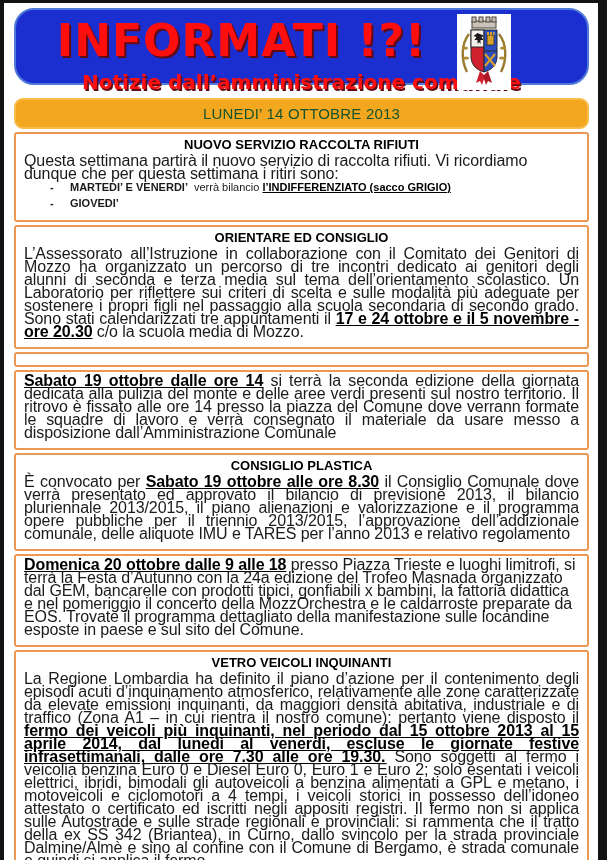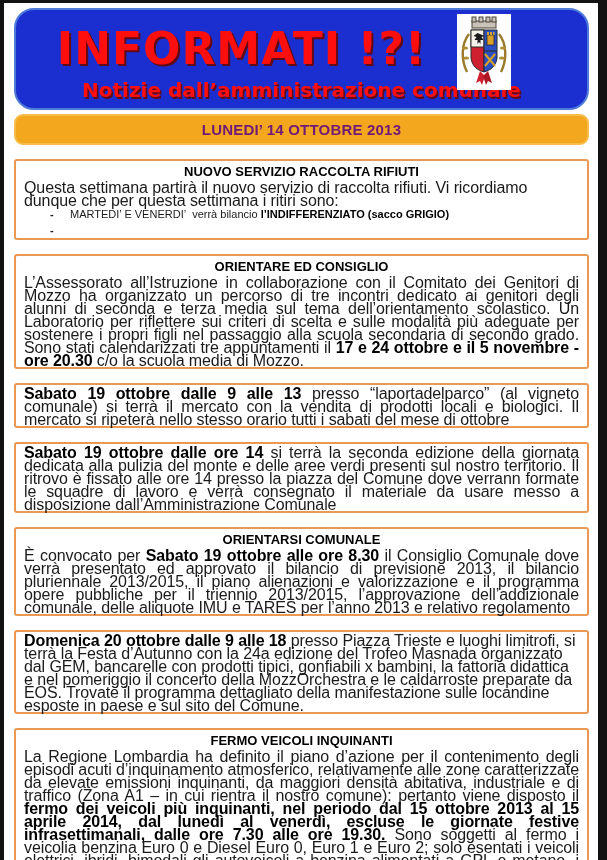--- a/index.html
+++ b/index.html
@@ -12,51 +12,51 @@
   body{background:var(--frame-black);font-family:"Liberation Sans",sans-serif;}
   .page{
     width:607px;min-height:860px;background:#ffffff;
     border-left:4px solid var(--frame-black);border-right:9px solid var(--frame-black);
     border-top:3px solid var(--frame-black);border-bottom:7px solid var(--frame-black);
     padding:5px 9px 4px 10px;
   }
   
   .masthead{
     position:relative;background:var(--header-bg);border:2px solid var(--header-border);
-    border-radius:20px;height:102px;text-align:center;padding-top:16px;
+    border-radius:20px;height:77px;text-align:center;padding-top:8px;
   }
   .masthead h1{
     font-family:"DejaVu Sans",sans-serif;color:var(--title-red);font-size:44px;line-height:46px;
     font-weight:800;letter-spacing:1px;margin-right:120px;
     text-shadow:2px 2px 0 var(--title-shadow);
   }
   .masthead .subtitle{
     font-family:"DejaVu Sans",sans-serif;color:var(--title-red);font-size:20px;font-weight:700;
     margin-top:6px;text-shadow:1.5px 1.5px 0 var(--title-shadow);
   }
   .crest{position:absolute;top:4px;left:441px;width:54px;height:76px;background:#fff;display:block;}
   
   .datebar{
-    margin-top:4px;background:var(--date-bar-bg);border:2px solid var(--date-bar-border);
+    margin-top:13px;background:var(--date-bar-bg);border:2px solid var(--date-bar-border);
     border-radius:9px;height:31px;display:flex;align-items:center;justify-content:center;
-    color:#701a75;font-weight:bold;font-size:15px;letter-spacing:.2px;
+    color:#14532d;font-weight:normal;font-size:15px;letter-spacing:.2px;
   }
   
   .box{
-    margin-top:14px;background:#fff;border:2px solid var(--section-border);
-    border-radius:3px;padding:2px 8px 0 8px;color:var(--body-text);
+    margin-top:3px;background:#fff;border:2px solid var(--section-border);
+    border-radius:3px;padding:2px 8px 9px 8px;color:var(--body-text);
   }
   .box-title{font-size:13px;font-weight:bold;text-align:center;color:#000;line-height:18px;}
   .box p{font-size:16px;line-height:13px;letter-spacing:-0.1px;}
   .box p.j{text-align:justify;}
   .box p.l{text-align:left;}
-  .box b{color:#000;}
+  .box b{color:#000;text-decoration:underline;}
   .li{display:flex;font-size:11px;line-height:15.5px;padding-left:26px;}
   .li .dash{width:20px;font-weight:bold;}
-  .li .lbl{font-weight:normal;min-width:122px;white-space:nowrap;padding-right:6px;}
+  .li .lbl{font-weight:bold;min-width:122px;white-space:nowrap;padding-right:6px;}
   .li .rest{flex:1;}
 </style>
 </head>
 <body>
 
 <div class="page">
 
   <header class="masthead">
     <h1>INFORMATI !?!</h1>
     <div class="subtitle">Notizie dall’amministrazione comunale</div>
@@ -101,38 +101,38 @@
       <section class="box">
         <h2 class="box-title">NUOVO SERVIZIO RACCOLTA RIFIUTI</h2>
         <p class="l"><span>Questa settimana partirà il nuovo servizio di raccolta rifiuti. Vi ricordiamo dunque che per questa settimana i ritiri sono:</span></p>
         <div class="li">
           <span class="dash">-</span>
           <span class="lbl">MARTEDI’ E VENERDI’</span>
           <span class="rest"><span>verrà bilancio </span><b>l’INDIFFERENZIATO (sacco GRIGIO)</b></span>
         </div>
         <div class="li">
           <span class="dash">-</span>
+          <span class="lbl">GIOVEDI’</span>
         </div>
       </section>
       <section class="box">
         <h2 class="box-title">ORIENTARE ED CONSIGLIO</h2>
         <p class="j"><span>L’Assessorato all’Istruzione in collaborazione con il Comitato dei Genitori di Mozzo ha organizzato un percorso di tre incontri dedicato ai genitori degli alunni di seconda e terza media sul tema dell’orientamento scolastico. Un Laboratorio per riflettere sui criteri di scelta e sulle modalità più adeguate per sostenere i propri figli nel passaggio alla scuola secondaria di secondo grado. Sono stati calendarizzati tre appuntamenti il </span><b>17 e 24 ottobre e il 5 novembre - ore 20.30</b><span> c/o la scuola media di Mozzo.</span></p>
       </section>
       <section class="box">
-        <p class="j"><b>Sabato 19 ottobre dalle 9 alle 13</b><span> presso “laportadelparco” (al vigneto comunale) si terrà il mercato con la vendita di prodotti locali e biologici. Il mercato si ripeterà nello stesso orario tutti i sabati del mese di ottobre</span></p>
       </section>
       <section class="box">
         <p class="j"><b>Sabato 19 ottobre dalle ore 14</b><span> si terrà la seconda edizione della giornata dedicata alla pulizia del monte e delle aree verdi presenti sul nostro territorio. Il ritrovo è fissato alle ore 14 presso la piazza del Comune dove verrann formate le squadre di lavoro e verrà consegnato il materiale da usare messo a disposizione dall’Amministrazione Comunale</span></p>
       </section>
       <section class="box">
-        <h2 class="box-title">ORIENTARSI COMUNALE</h2>
+        <h2 class="box-title">CONSIGLIO PLASTICA</h2>
         <p class="j"><span>È convocato per </span><b>Sabato 19 ottobre alle ore 8.30</b><span> il Consiglio Comunale dove verrà presentato ed approvato il bilancio di previsione 2013, il bilancio pluriennale 2013/2015, il piano alienazioni e valorizzazione e il programma opere pubbliche per il triennio 2013/2015, l’approvazione dell’addizionale comunale, delle aliquote IMU e TARES per l’anno 2013 e relativo regolamento</span></p>
       </section>
       <section class="box">
         <p class="l"><b>Domenica 20 ottobre dalle 9 alle 18</b><span> presso Piazza Trieste e luoghi limitrofi, si terrà la Festa d’Autunno con  la 24a edizione del Trofeo Masnada organizzato dal GEM, bancarelle con prodotti tipici, gonfiabili x bambini, la fattoria didattica e nel pomeriggio il concerto della MozzOrchestra e le caldarroste preparate da EOS. Trovate il programma dettagliato della manifestazione sulle locandine esposte in paese e sul sito del Comune.</span></p>
       </section>
       <section class="box">
-        <h2 class="box-title">FERMO VEICOLI INQUINANTI</h2>
+        <h2 class="box-title">VETRO VEICOLI INQUINANTI</h2>
         <p class="j"><span>La Regione Lombardia ha definito il piano d’azione per il contenimento degli episodi acuti d’inquinamento atmosferico, relativamente alle zone caratterizzate da elevate emissioni inquinanti, da maggiori densità abitativa, industriale e di traffico (Zona A1 – in cui rientra il nostro comune): pertanto viene disposto il </span><b>fermo dei veicoli più inquinanti, nel periodo dal 15 ottobre 2013 al 15 aprile 2014, dal lunedì al venerdì, escluse le giornate festive infrasettimanali, dalle ore 7.30 alle ore 19.30.</b><span> Sono soggetti al fermo i veicolia benzina Euro 0 e Diesel Euro 0, Euro 1 e Euro 2; solo esentati i veicoli elettrici, ibridi, bimodali gli autoveicoli a benzina alimentati a GPL e metano, i motoveicoli e ciclomotori a 4 tempi, i veicoli storici in possesso dell’idoneo attestato o certificato ed iscritti negli appositi registri. Il fermo non si applica sulle Autostrade e sulle strade regionali e provinciali: si rammenta che il tratto della ex SS 342 (Briantea), in Curno, dallo svincolo per la strada provinciale Dalmine/Almè e sino al confine con il Comune di Bergamo, è strada comunale e quindi si applica il fermo</span></p>
       </section>
     </main>
 
 </div>
 
 </body></html>

